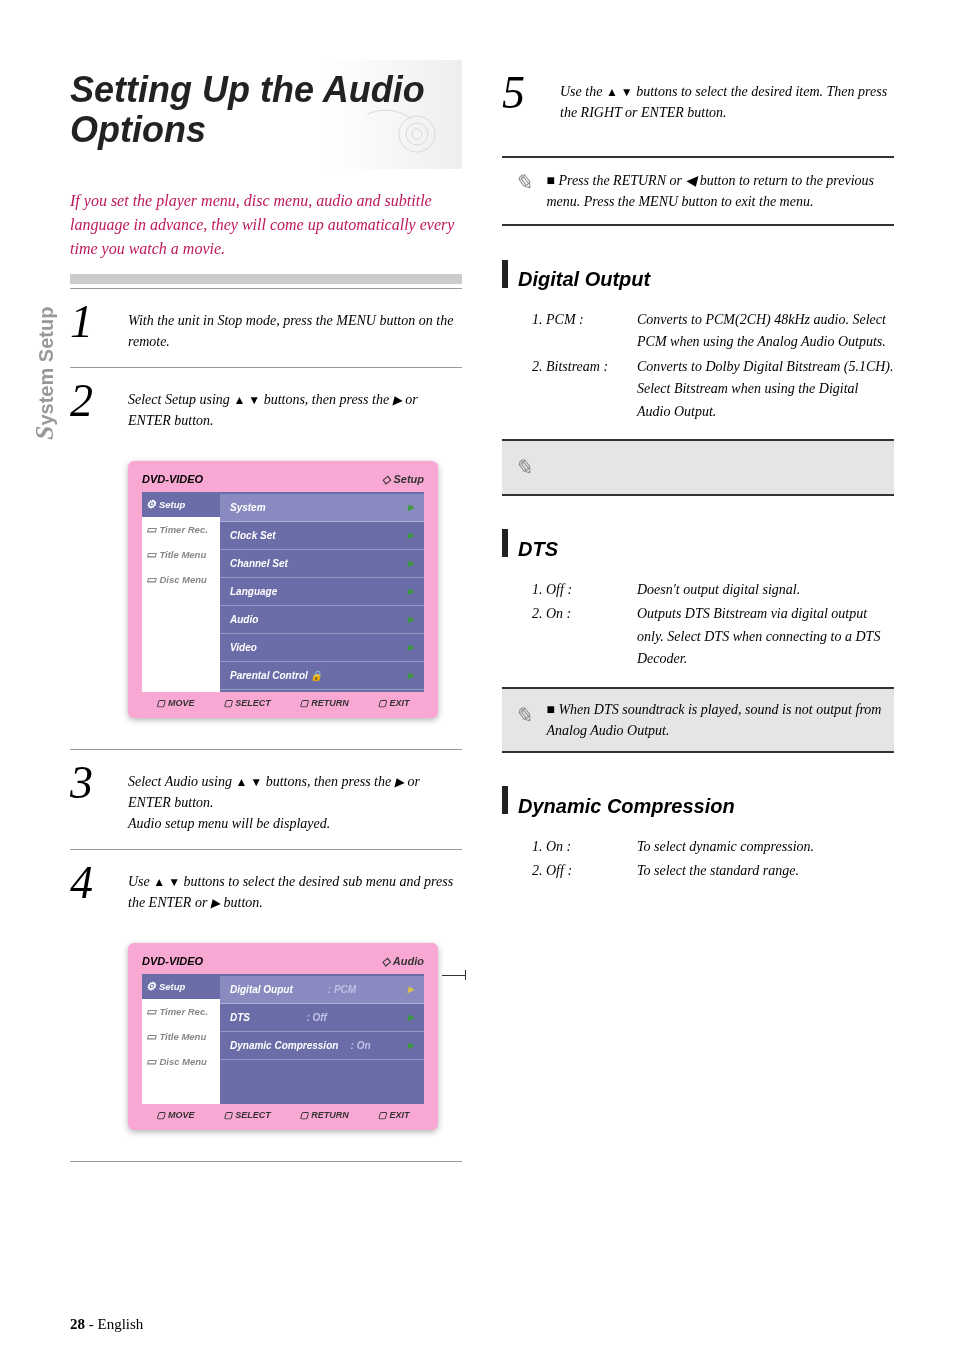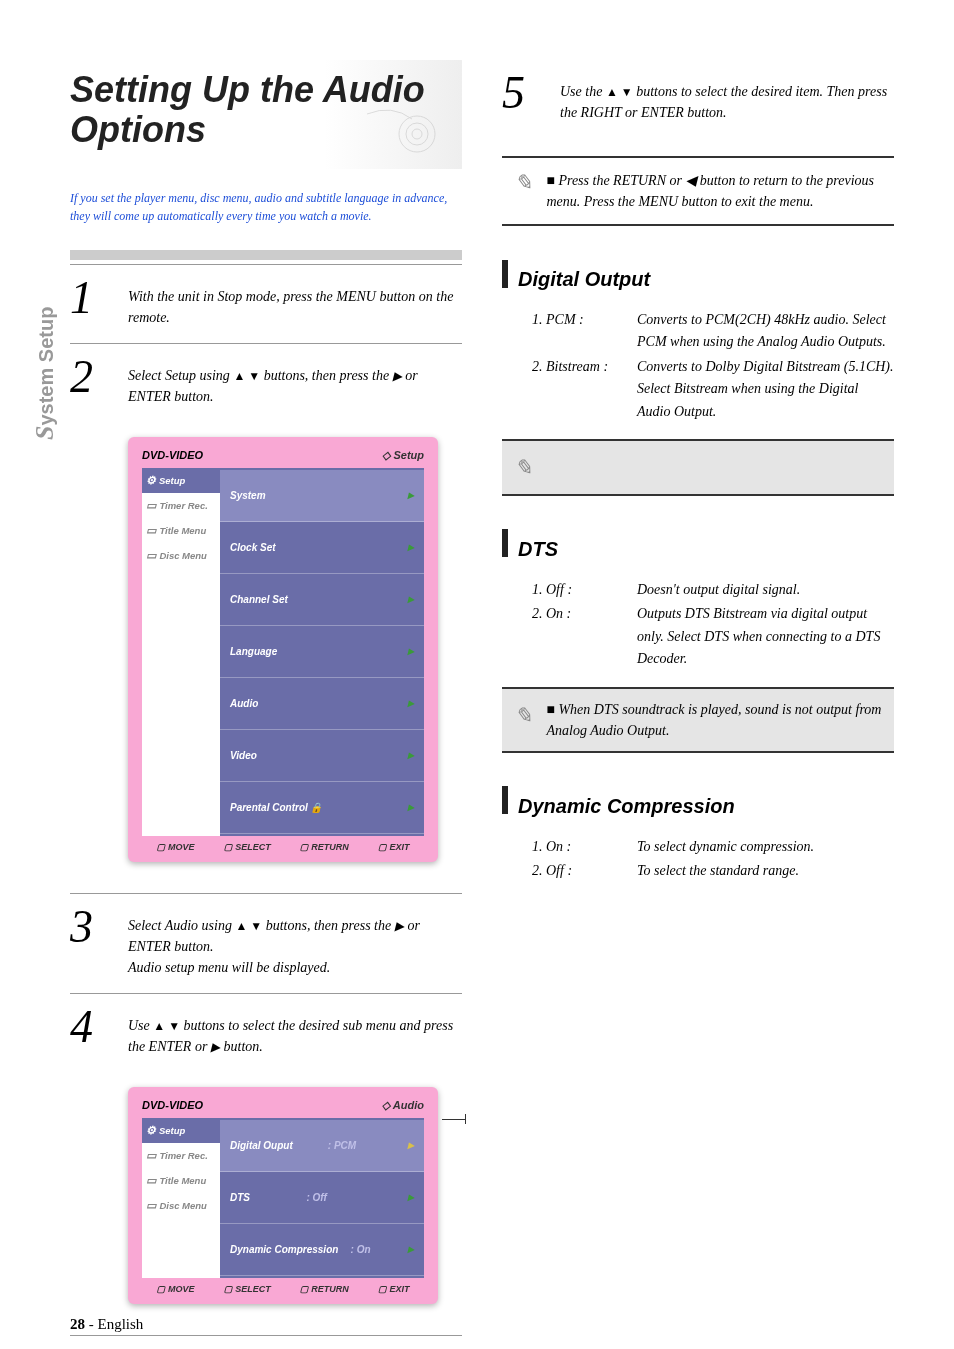--- a/index.html
+++ b/index.html
@@ -48,24 +48,24 @@
   }
   .title-swirl {
     position: absolute;
     right: 20px;
     bottom: 10px;
     width: 80px;
     height: 60px;
     opacity: 0.3;
   }
   .intro {
-    font-size: 12px;
+    font-size: 16px;
     line-height: 1.5;
-    margin-bottom: 25px;
-    color: #1d4ed8;
+    margin-bottom: 13px;
+    color: #be185d;
   }
   .thick-bar {
     height: 10px;
     background: #ccc;
     margin-bottom: 4px;
   }
   .step {
     display: flex;
     align-items: flex-start;
     gap: 18px;
@@ -117,21 +117,21 @@
     color: #fff;
   }
   .ss-side .item .ico { font-size: 11px; }
   .ss-main {
     flex: 1;
     background: #6a6da8;
     color: #fff;
     padding: 2px 0;
   }
   .ss-main .row {
-    padding: 20px 10px;
+    padding: 8px 10px;
     border-bottom: 1px solid rgba(255,255,255,0.3);
     display: flex;
     justify-content: space-between;
     font-weight: bold;
     font-size: 10px;
     align-items: center;
   }
   .ss-main .row:first-child { background: #898bc0; }
   .ss-main .row .val { color: #c0c0e8; font-weight: bold; min-width: 45px; }
   .ss-main .row .tri { color: #3a9a3a; font-size: 8px; }

